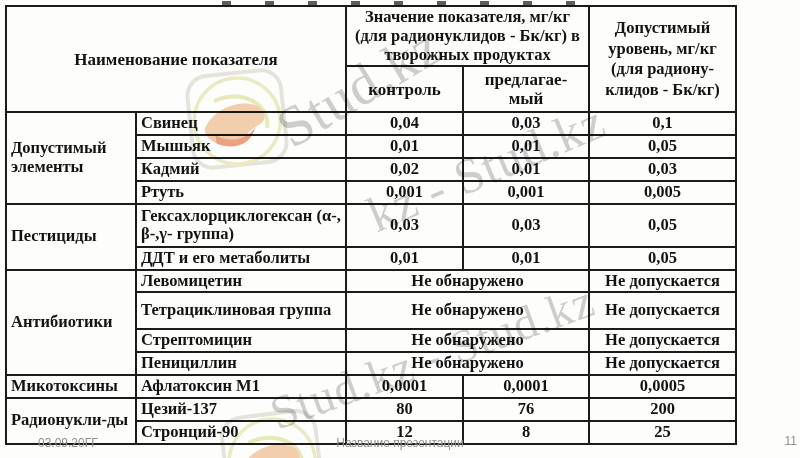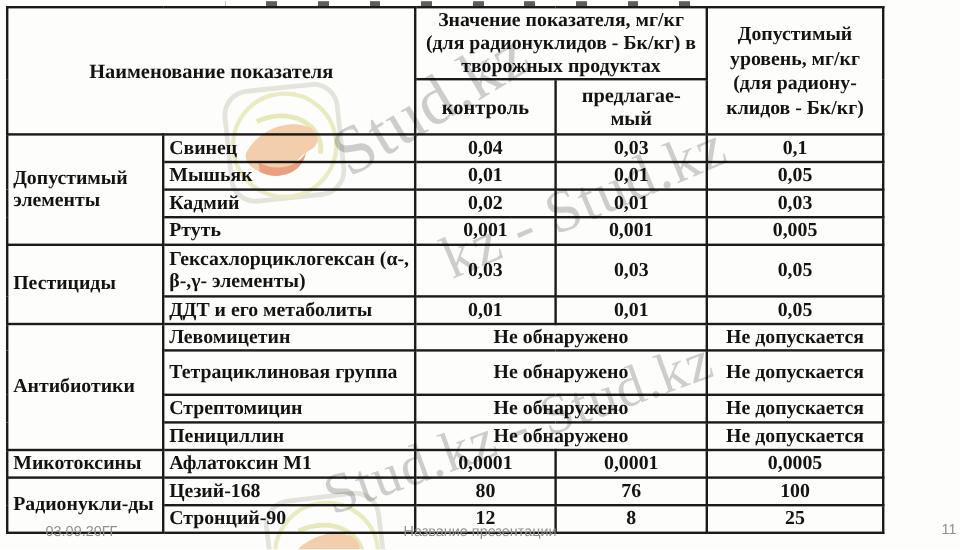--- a/index.html
+++ b/index.html
@@ -83,21 +83,21 @@
       </tr>
       <tr style="height:22px">
         <td class="name">Ртуть</td>
         <td class="val">0,001</td>
         <td class="val">0,001</td>
         <td class="val">0,005</td>
       </tr>
 
       <tr style="height:43px">
         <td class="group" rowspan="2">Пестициды</td>
-        <td class="name" style="line-height:1.1">Гексахлорциклогексан (α-, β-,γ- элементы)</td>
+        <td class="name" style="line-height:1.1">Гексахлорциклогексан (α-, β-,γ- группа)</td>
         <td class="val">0,03</td>
         <td class="val">0,03</td>
         <td class="val">0,05</td>
       </tr>
       <tr style="height:21px">
         <td class="name">ДДТ и его метаболиты</td>
         <td class="val">0,01</td>
         <td class="val">0,01</td>
         <td class="val">0,05</td>
       </tr>
@@ -126,24 +126,24 @@
 
       <tr style="height:22px">
         <td class="group">Микотоксины</td>
         <td class="name">Афлатоксин М1</td>
         <td class="val">0,0001</td>
         <td class="val">0,0001</td>
         <td class="val">0,0005</td>
       </tr>
       <tr style="height:22px">
         <td class="group" rowspan="2">Радионукли-ды</td>
-        <td class="name">Цезий-168</td>
+        <td class="name">Цезий-137</td>
         <td class="val">80</td>
         <td class="val">76</td>
-        <td class="val">100</td>
+        <td class="val">200</td>
       </tr>
       <tr style="height:22px">
         <td class="name">Стронций-90</td>
         <td class="val">12</td>
         <td class="val">8</td>
         <td class="val">25</td>
       </tr>
     </tbody>
   </table>
 

